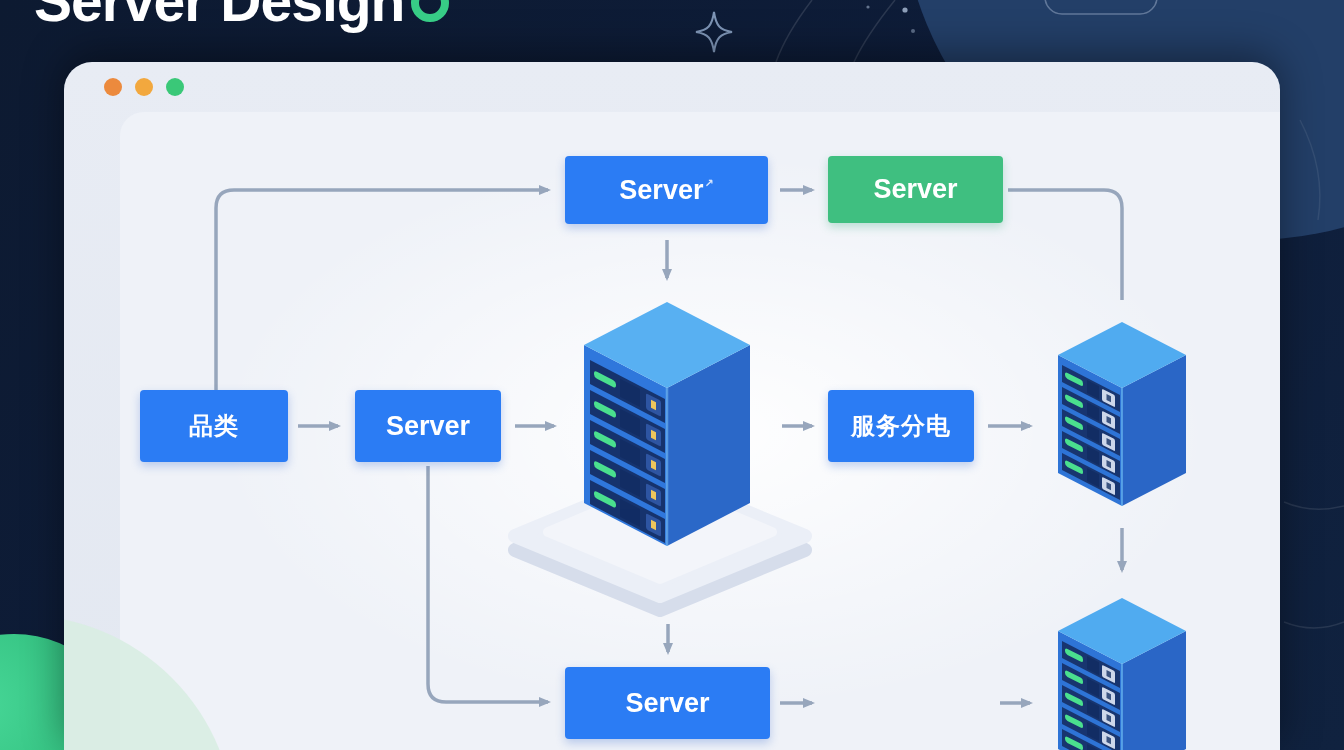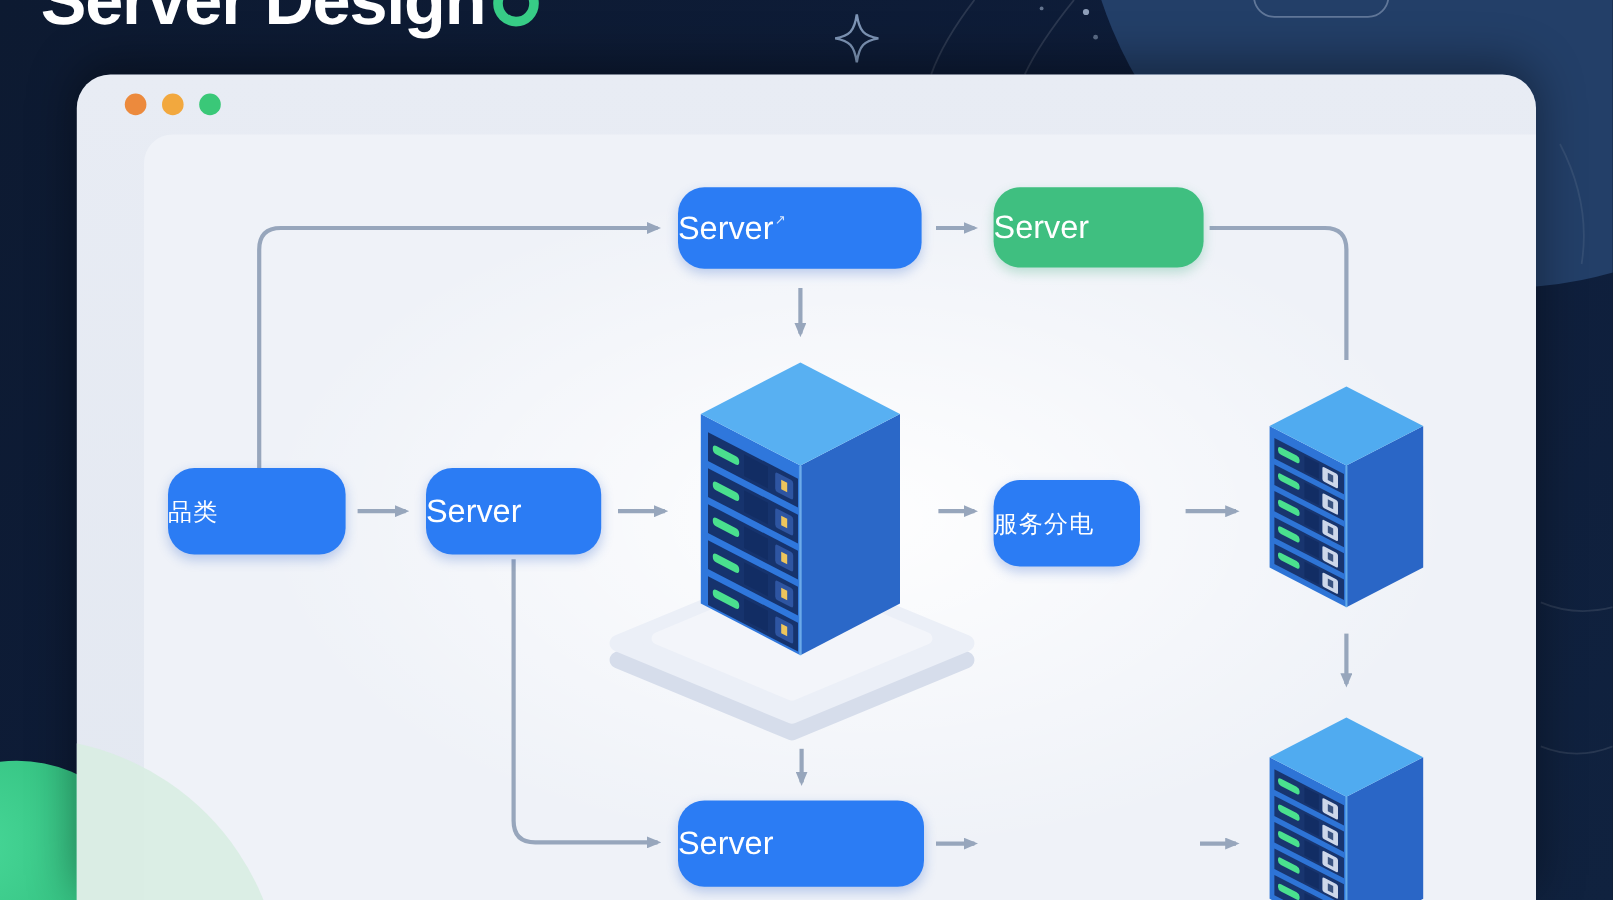--- a/index.html
+++ b/index.html
@@ -23,32 +23,32 @@
     border-radius:24px 0 0 0;background:#eff2f8;}
   .center-glow{position:absolute;left:150px;top:90px;width:1000px;height:560px;
     background:radial-gradient(closest-side,rgba(255,255,255,.95),rgba(255,255,255,0));}
   .green-blob{position:absolute;left:-259px;top:553px;width:430px;height:430px;border-radius:50%;
     background:#d8ede2;opacity:.9;}
   .traffic-lights{position:absolute;left:104px;top:78px;z-index:30;display:flex;}
   .tl-dot{width:18px;height:18px;border-radius:50%;margin-right:13px;}
   .tl-close{background:#ec8a3d;}  .tl-min{background:#f2a83e;}  .tl-max{background:#3ac878;}
   
   .diagram-svg{position:absolute;inset:0;z-index:10;pointer-events:none;}
-  .node{position:absolute;z-index:20;display:flex;align-items:center;
-    border-radius:22px;color:#fff;font-weight:400;}
+  .node{position:absolute;z-index:20;display:flex;align-items:center;justify-content:center;
+    border-radius:4px;color:#fff;font-weight:700;}
   .node-blue{background:#2b7cf4;box-shadow:0 4px 10px rgba(40,95,200,.28);}
   .node-green{background:#3fbf80;box-shadow:0 4px 10px rgba(40,160,110,.28);}
   .lbl-en{font-size:27px;}
-  .lbl-cn{font-size:20px;letter-spacing:1px;}
+  .lbl-cn{font-size:24px;letter-spacing:1px;}
   .node sup{font-size:11px;opacity:.8;margin-left:1px;transform:translateY(-7px);}
   #n-top-server{left:565px;top:156px;width:203px;height:68px;}
   #n-gateway{left:828px;top:156px;width:175px;height:67px;}
   #n-category{left:140px;top:390px;width:148px;height:72px;}
   #n-mid-server{left:355px;top:390px;width:146px;height:72px;}
-  #n-dispatch{left:828px;top:400px;width:122px;height:72px;}
+  #n-dispatch{left:828px;top:390px;width:146px;height:72px;}
   #n-launch{left:828px;top:667px;width:148px;height:72px;}
   #n-bot-server{left:565px;top:667px;width:205px;height:72px;}
 </style>
 </head>
 <body>
 
 <div class="stage">
 
   <svg class="bg-deco" width="1344" height="750" viewBox="0 0 1344 750">
     <defs>

